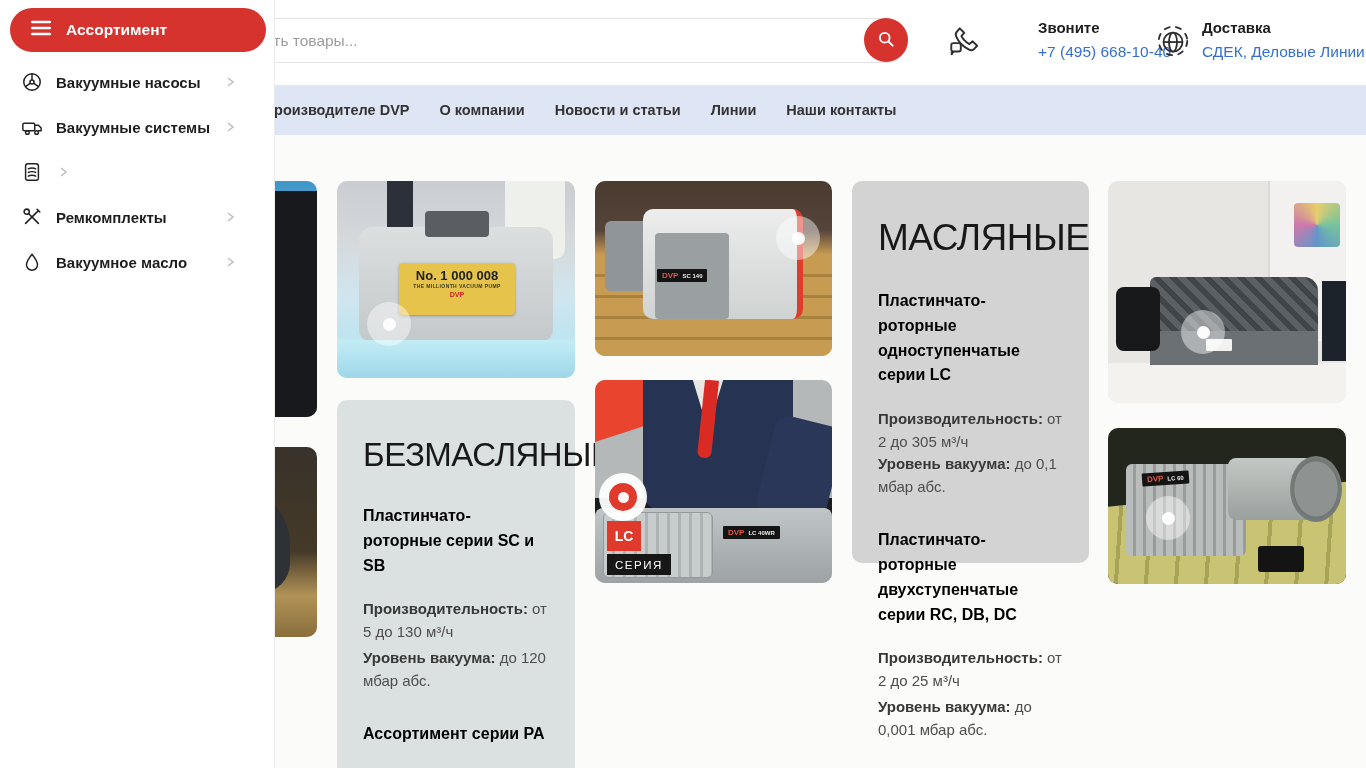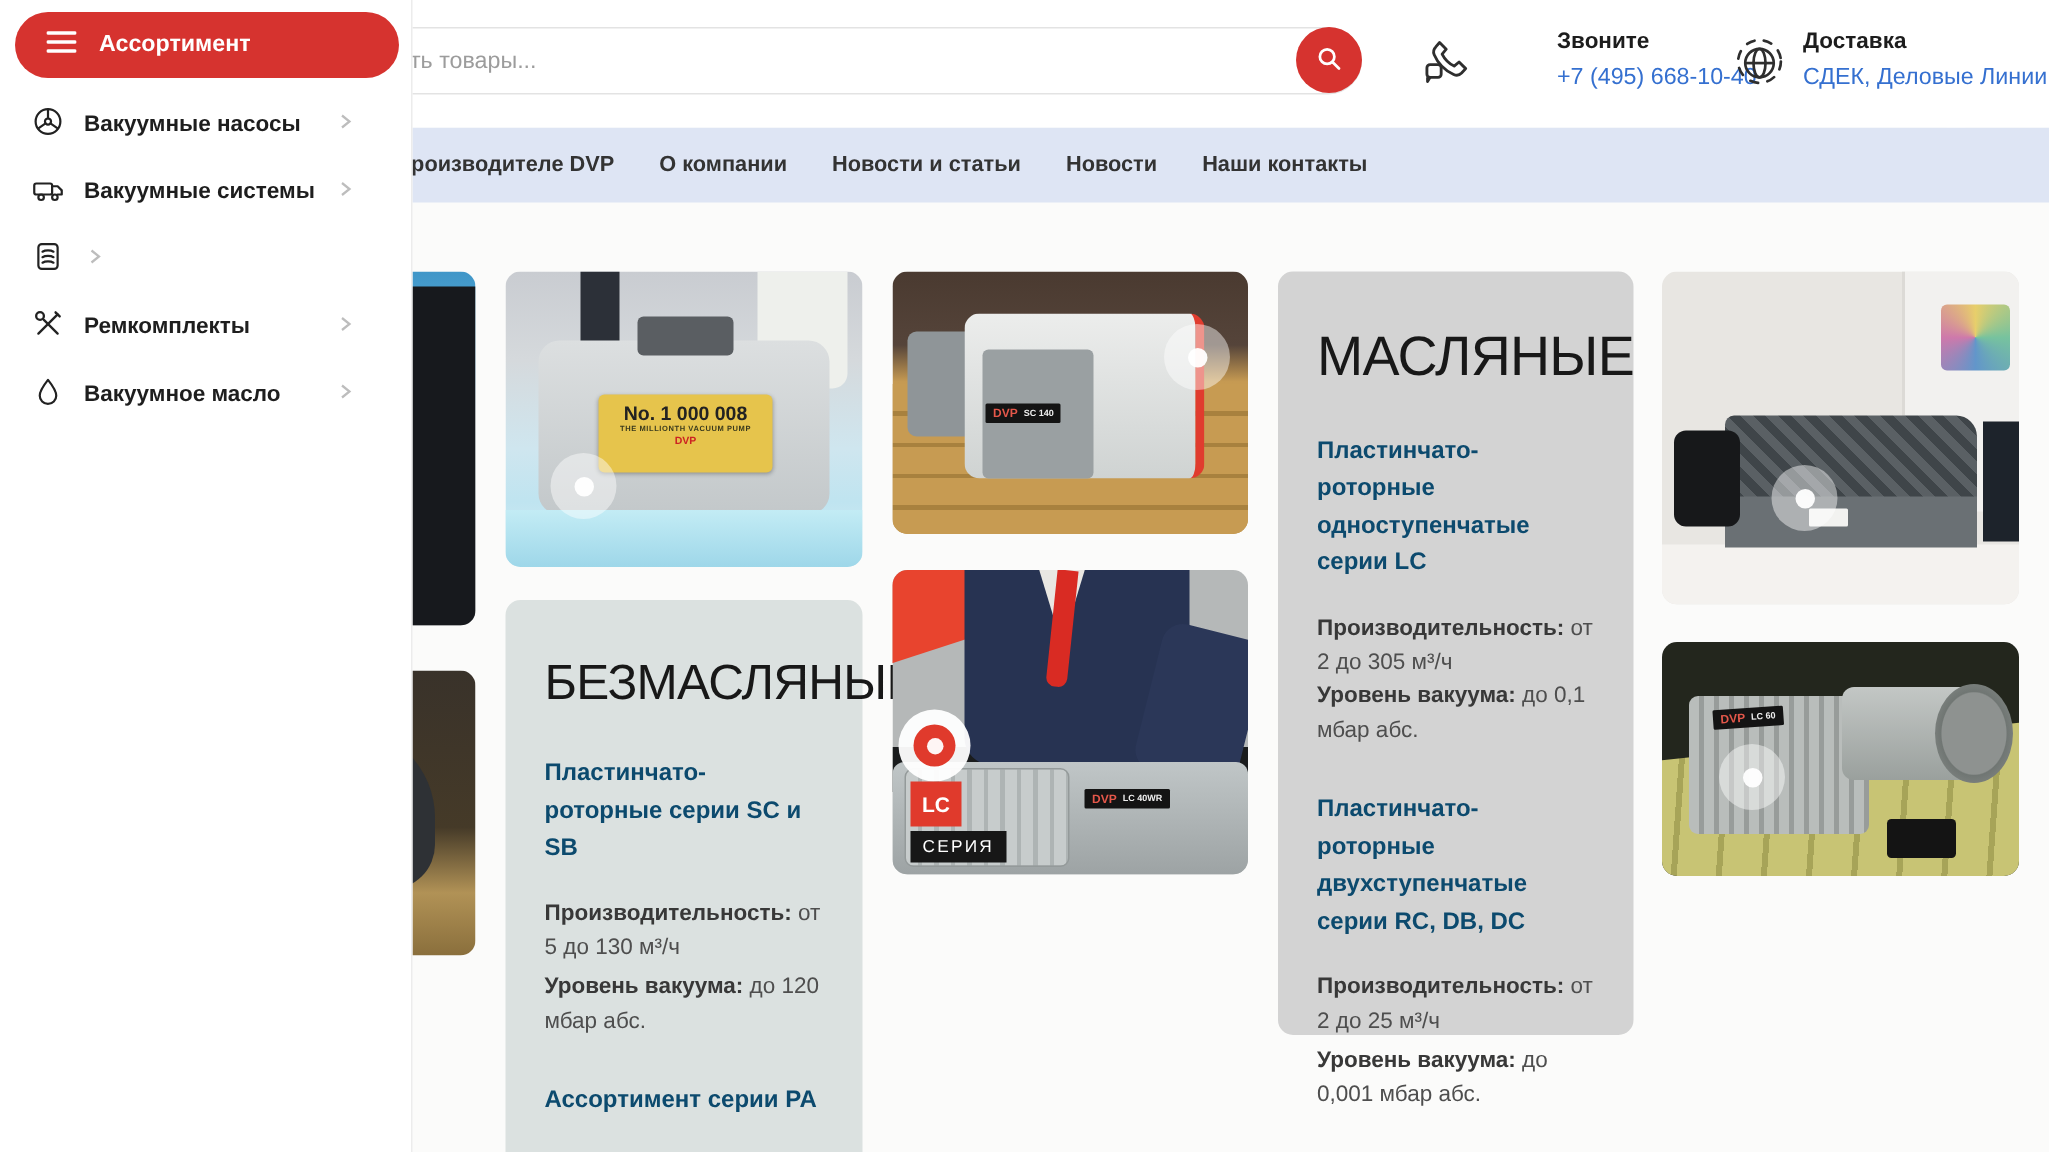--- a/index.html
+++ b/index.html
@@ -48,21 +48,21 @@
   .spot::after { content:""; position:absolute; inset:0; margin:auto; width:13px; height:13px; border-radius:50%;
     background:rgba(255,255,255,.95); }
   .spot.play { background:rgba(255,255,255,.95); width:48px; height:48px; }
   .spot.play .red { position:absolute; inset:0; margin:auto; width:28px; height:28px; border-radius:50%; background:#e03a2c; }
   .spot.play::after { z-index:2; width:11px; height:11px; }
 
   
   .info-card { position:absolute; border-radius:10px; padding:36px 26px 0 26px; }
   .card-title { font-size:37px; font-weight:normal; color:#181818; letter-spacing:-.5px; white-space:nowrap; overflow:visible; }
   .info-card.oilfree .card-title { font-size:33px; }
-  .sec-h { margin-top:30px; font-size:16px; font-weight:bold; color:#0c4a6e; line-height:1.55; cursor:pointer; }
+  .sec-h { margin-top:30px; font-size:16px; font-weight:bold; color:#000000; line-height:1.55; cursor:pointer; }
   .spec { margin-top:20px; font-size:15px; line-height:1.5; color:#4e4e4e; }
   .spec b { color:#383838; }
 
   
   .plaque { position:absolute; background:#e6c44c; border-radius:4px; text-align:center;
     box-shadow:0 1px 3px rgba(0,0,0,.3); }
   .plaque .l1 { font-size:13px; font-weight:bold; color:#222; margin-top:5px; }
   .plaque .l2 { font-size:5px; font-weight:bold; color:#3a3a1d; letter-spacing:.4px; }
   .plaque .l3 { font-size:7px; font-weight:bold; color:#111; margin-top:2px; }
   .plaque .l3 em { color:#c22; font-style:normal; }
@@ -112,21 +112,21 @@
     <div class="t1">Доставка</div>
     <a class="t2">СДЕК, Деловые Линии</a>
   </div>
 </div>
 
 <div id="navbar">
   <div id="nav-items">
     <span>О производителе DVP</span>
     <span>О компании</span>
     <span>Новости и статьи</span>
-    <span>Новости</span>
+    <span>Линии</span>
     <span>Наши контакты</span>
   </div>
 </div>
 <div id="cart-btn">
   <span>
     <svg width="22" height="22" viewBox="0 0 24 24" fill="none" stroke="#fff" stroke-width="1.7" stroke-linejoin="round">
       <path d="M4.5 6.5 H7 l1.6 7.5 h8.8 l1.8-6 H7.6"></path>
       <circle cx="9.6" cy="18" r="1.1" fill="#fff" stroke="none"></circle>
       <circle cx="15.6" cy="18" r="1.1" fill="#fff" stroke="none"></circle>
     </svg>
@@ -202,21 +202,21 @@
     <em>DVP</em>
     <span>LC 40WR</span>
   </div>
   <div class="spot play" style="left:4px; top:93px;">
       <span class="red"></span>
     </div>
   <div class="badge-lc">LC</div>
   <div class="badge-seriya">СЕРИЯ</div>
 </div>
 
-<div class="info-card" style="left:852px; top:181px; width:237px; height:509px; background:#d3d3d3;">
+<div class="info-card" style="left:852px; top:181px; width:237px; height:382px; background:#d3d3d3;">
   <div class="card-title">МАСЛЯНЫЕ</div>
   <div class="sec-h">Пластинчато-роторные одноступенчатые серии LC</div>
   <p class="spec"><b>Производительность:</b><span> от 2 до 305 м³/ч</span></p>
   <p class="spec" style="margin-top:0"><b>Уровень вакуума:</b><span> до 0,1 мбар абс.</span></p>
   <div class="sec-h">Пластинчато-роторные двухступенчатые серии RC, DB, DC</div>
   <p class="spec"><b>Производительность:</b><span> от 2 до 25 м³/ч</span></p>
   <p class="spec" style="margin-top:4px"><b>Уровень вакуума:</b><span> до 0,001 мбар абс.</span></p>
 </div>
 
 <div class="tile" style="left:1108px; top:181px; width:238px; height:222px;">

